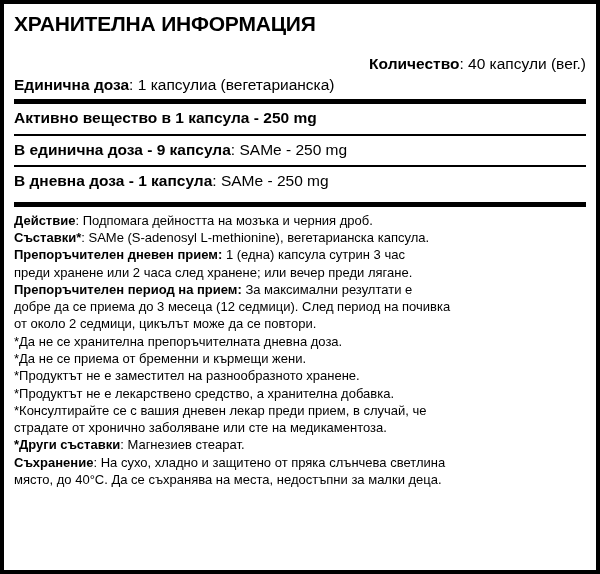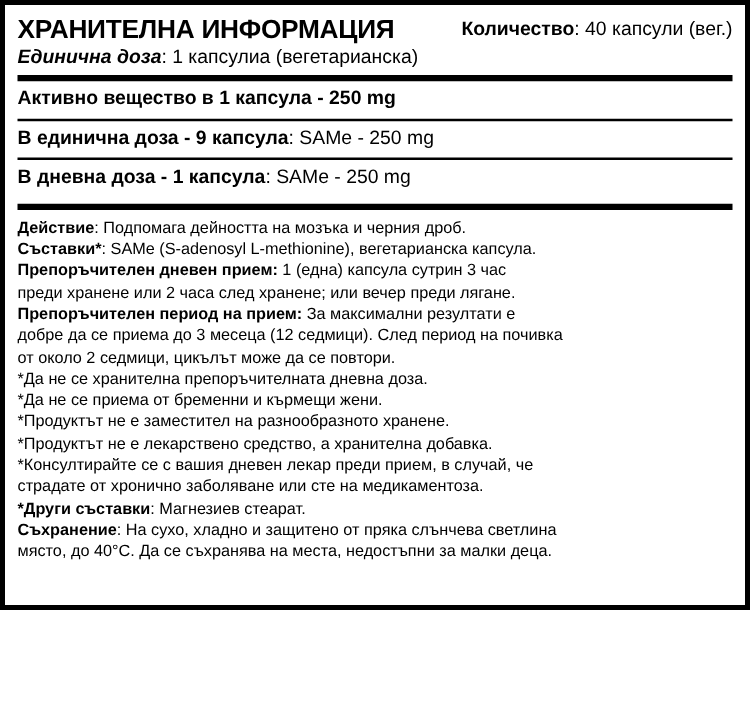--- a/index.html
+++ b/index.html
@@ -10,21 +10,21 @@
   body {
     width: 600px;
     height: 574px;
     font-family: "Liberation Sans", sans-serif;
     color: #000000;
     overflow: hidden;
   }
   .label {
     box-sizing: border-box;
     width: 600px;
-    height: 488px;
+    height: 574px;
     border: 4px solid #000000;
     padding: 0;
     background: #ffffff;
   }
   .inner {
     padding: 8px 10px 0 10px;
   }
   
   .hdr-row {
     display: flex;
@@ -36,30 +36,31 @@
     font-weight: bold;
     letter-spacing: -0.2px;
     line-height: 1.15;
     white-space: nowrap;
   }
   .hdr-right {
     text-align: right;
     font-size: 15.5px;
     line-height: 1.35;
     padding-top: 2px;
+    margin-top: 40px;
   }
   .hdr-right b { font-weight: bold; }
   .hdr-line2 {
     display: flex;
     justify-content: space-between;
     align-items: baseline;
     font-size: 15.5px;
     margin-top: 1px;
   }
-  .hdr-line2 .left b, .hdr-line2 .right b { font-weight: bold; font-style: italic; }
+  .hdr-line2 .left b, .hdr-line2 .right b { font-weight: bold; }
 
   .rule-thick {
     border-top: 5px solid #000000;
     margin: 5px 0 0 0;
   }
   .rule-thin {
     border-top: 2px solid #000000;
     margin: 0;
   }
 

